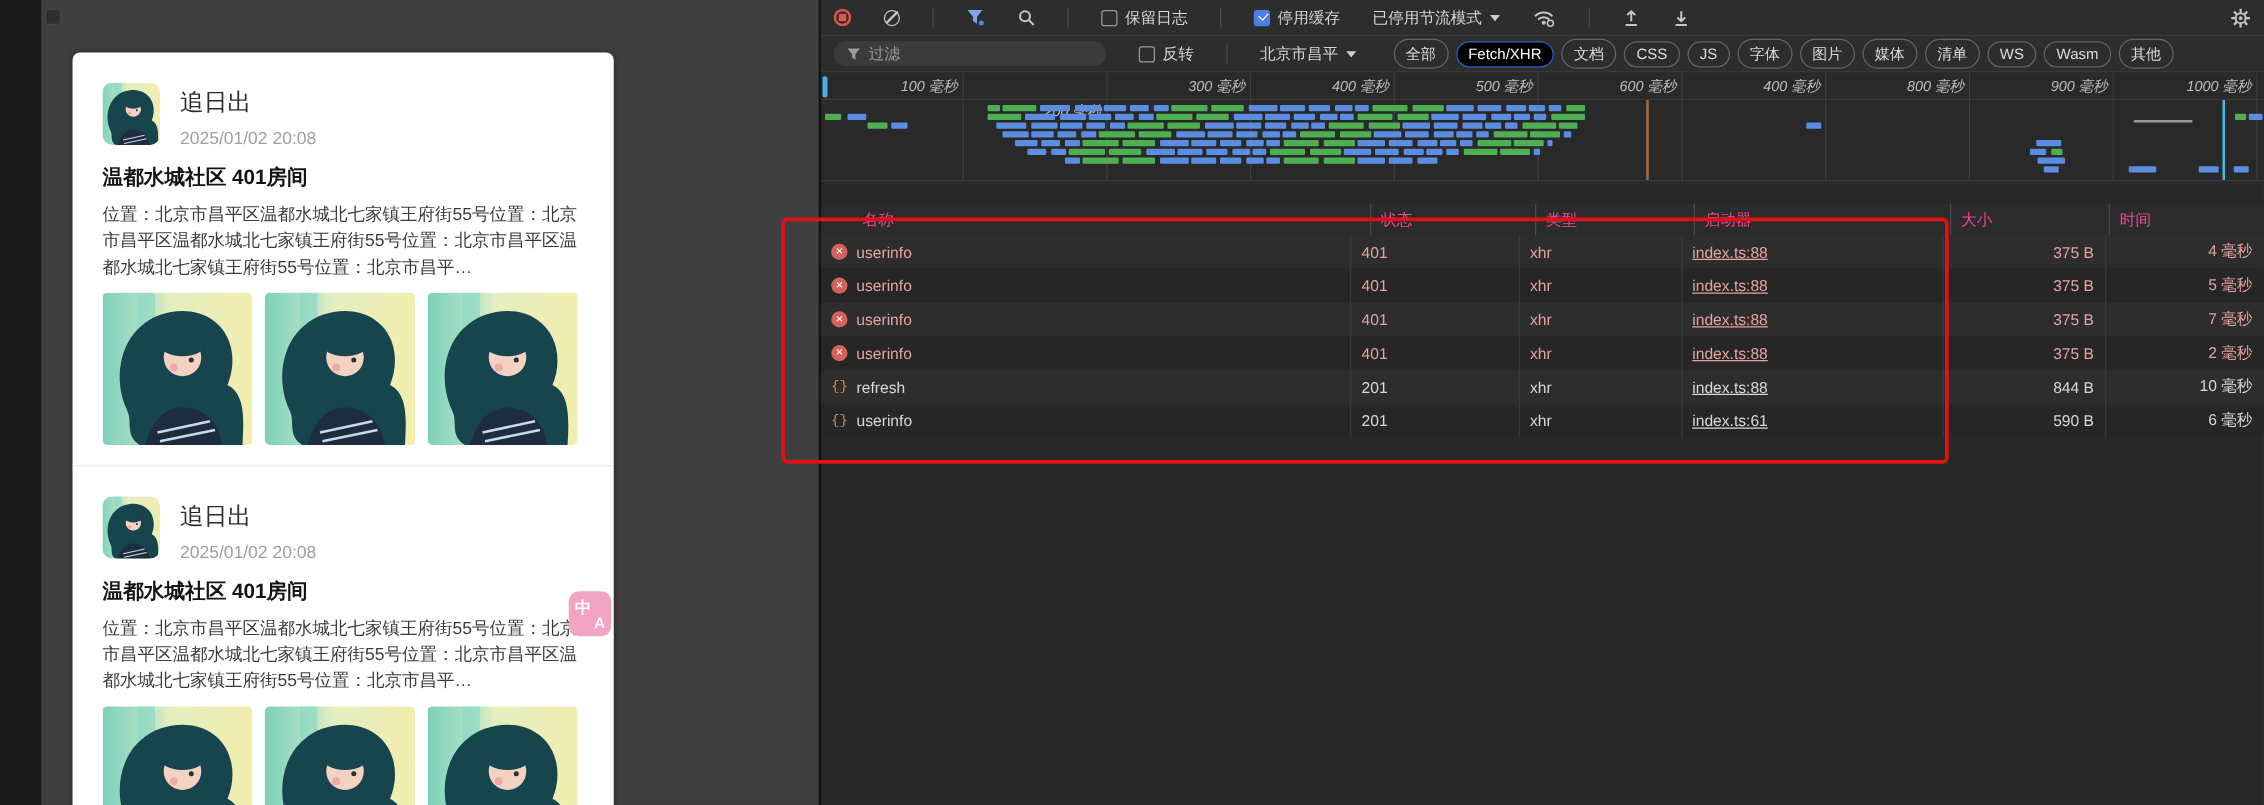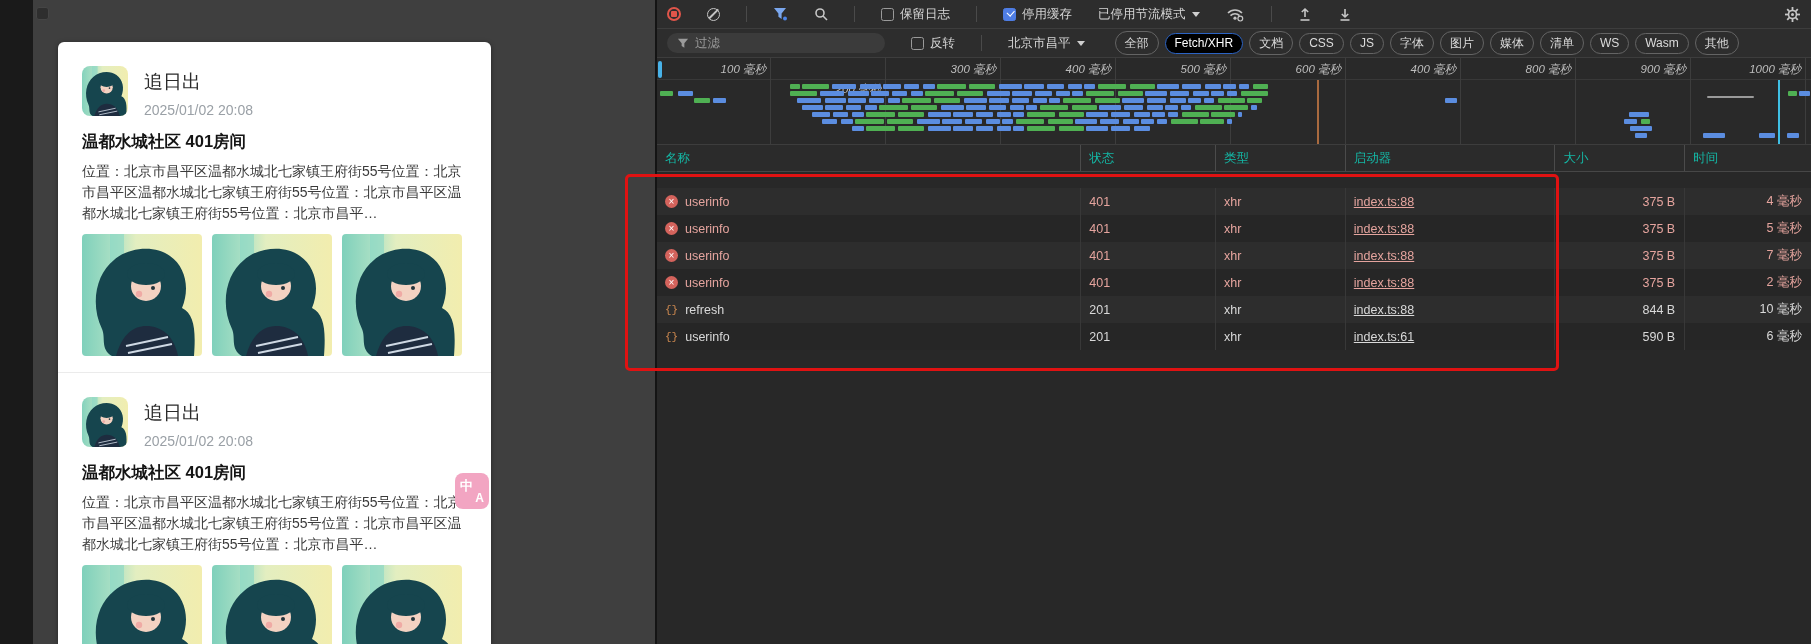--- a/index.html
+++ b/index.html
@@ -76,23 +76,23 @@
   .timeline { position:absolute; left:0; top:58px; width:100%; height:87px; background:#292929; border-bottom:1px solid #3d3d3d; overflow:hidden;font-style:italic; }
   .tl-grid { position:absolute; top:0; bottom:0; width:1px; background:#3d3d3d; }
   .tl-hline { position:absolute; left:0; right:0; top:21px; height:1px; background:#383838; }
   .tl-label { position:absolute; top:4px; width:80px; text-align:right; font-size:11.5px; color:#bdbdbd; }
   .tl-bar { position:absolute; height:4.5px; border-radius:1px; }
   .tl-marker { position:absolute; top:22px; bottom:0; width:2px; }
   .tl-grayline { position:absolute; top:38px; height:2px; background:#9a9a9a; border-radius:1px; }
   .tl-indicator { position:absolute; left:1px; top:3px; width:4px; height:17px; background:#48b2e8; border-radius:2px; }
   
   .nt-header {
-    position:absolute; left:0; top:145px; width:100%; height:27px;
+    position:absolute; left:0; top:163px; width:100%; height:27px;
     display:flex; align-items:center; background:#2b2b2b;
-    border-bottom:1px solid #474747; color:#14b8a6;
+    border-bottom:1px solid #474747; color:#ec4899;padding-left:25px;
   }
   .nt-header .nt-cell { border-right:1px solid #4b4b4b; height:100%; display:flex; align-items:center; padding-left:8px; cursor:pointer; }
   .nt-header .nt-cell:last-child { border-right:none; }
   .nt-rows { position:absolute; left:0; top:188px; width:100%; }
   .nt-row { display:flex; align-items:center; height:27px; cursor:pointer; }
   .nt-row:nth-child(odd)  { background:#2d2d2d; }
   .nt-row:nth-child(even) { background:#262626; }
   .nt-row .nt-cell { height:100%; display:flex; align-items:center; padding-left:8px; border-right:1px solid #383838; overflow:hidden; }
   .nt-row .nt-cell:last-child { border-right:none; }
   .c0{width:425px;} .c1{width:135px;} .c2{width:130px;} .c3{width:210px;} .c4{width:130px;} .c5{width:126px;}

